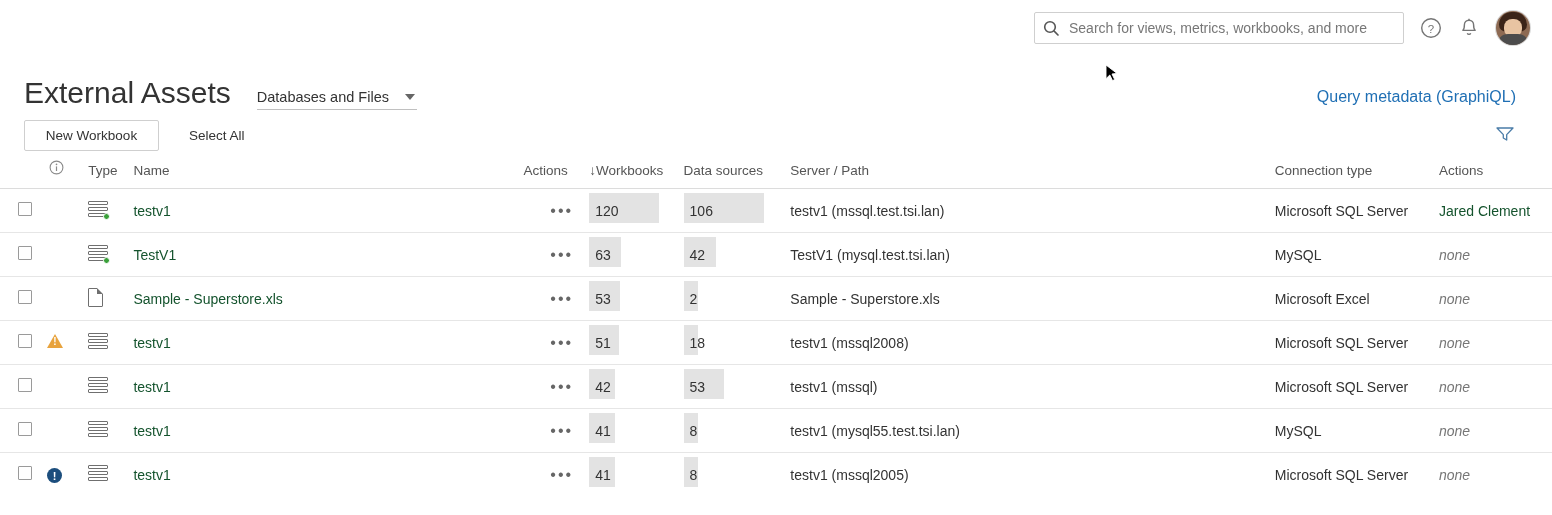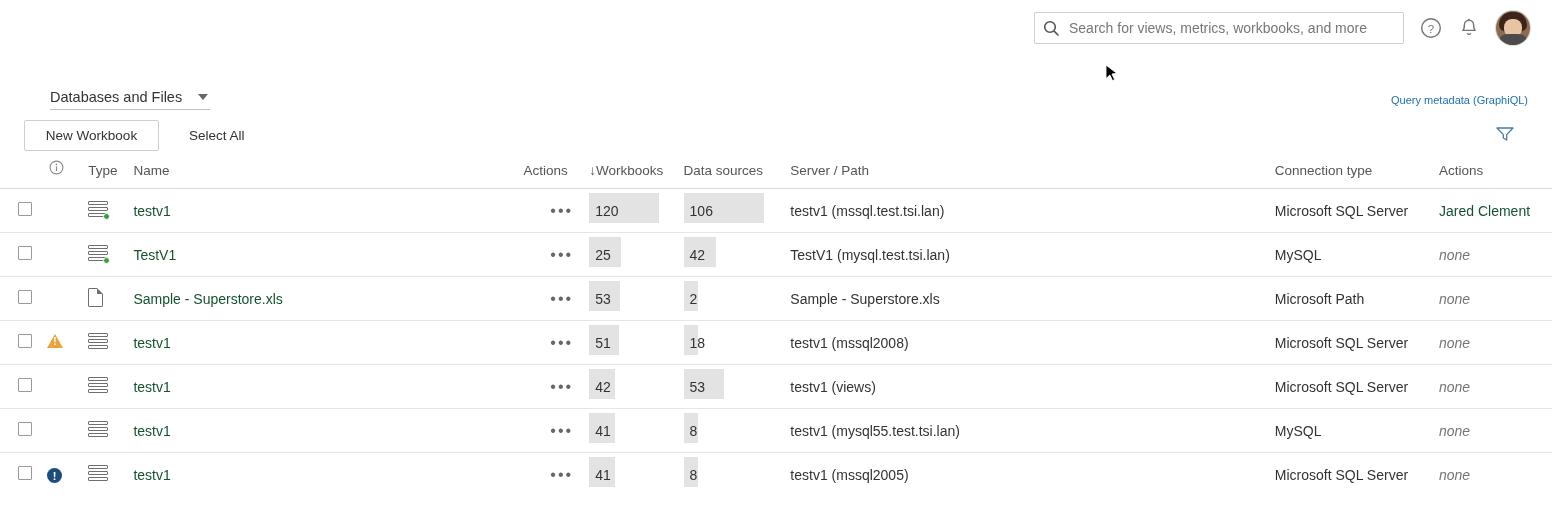--- a/index.html
+++ b/index.html
@@ -96,23 +96,23 @@
   .db-select-label { font-size: 14.5px; color: #333; }
   .caret {
     width: 0; height: 0;
     border-left: 5px solid transparent;
     border-right: 5px solid transparent;
     border-top: 6px solid #666;
     margin-right: 2px;
   }
   .graphiql-link {
     position: absolute;
-    right: 24px;
+    right: 36px;
     bottom: 4px;
-    font-size: 11px;
+    font-size: 16px;
     color: #1f6fb4;
     cursor: pointer;
   }
 
   
   .action-bar {
     display: flex;
     align-items: center;
     padding: 14px 24px 10px 24px;
     position: relative;
@@ -306,20 +306,21 @@
   </div>
 
   <div class="avatar">
     <div class="hair"></div>
     <div class="face"></div>
     <div class="body"></div>
   </div>
 </div>
 
 <div class="page-head">
+  <div class="page-title">External Assets</div>
 
   <div class="db-select">
     <span class="db-select-label">Databases and Files</span>
     <span class="caret"></span>
   </div>
 
   <div class="graphiql-link">Query metadata (GraphiQL)</div>
 </div>
 
 <div class="action-bar">
@@ -369,36 +370,36 @@
         <td class="col-server"><span>testv1 (mssql.test.tsi.lan)</span></td>
         <td class="col-conn"><span>Microsoft SQL Server</span></td>
         <td class="col-contact"><span class="link">Jared Clement</span></td>
       </tr>
       <tr>
         <td class="col-check"><span class="chk"></span></td>
         <td class="col-info"></td>
         <td class="col-type"><span class="icon-db"><i></i><i></i><i></i><span class="dot"></span></span></td>
         <td class="col-name"><span class="link">TestV1</span></td>
         <td class="col-actions" style="text-align:right;padding-right:12px;"><span class="dots">•••</span></td>
-        <td class="col-wb"><span class="barcell"><span class="bar" style="width:32px"></span><span class="bar-val">25</span></span></td>
+        <td class="col-wb"><span class="barcell"><span class="bar" style="width:32px"></span><span class="bar-val">63</span></span></td>
         <td class="col-ds"><span class="barcell"><span class="bar" style="width:32px"></span><span class="bar-val">42</span></span></td>
         <td class="col-server"><span>TestV1 (mysql.test.tsi.lan)</span></td>
         <td class="col-conn"><span>MySQL</span></td>
         <td class="col-contact"><span class="none-txt">none</span></td>
       </tr>
       <tr>
         <td class="col-check"><span class="chk"></span></td>
         <td class="col-info"></td>
         <td class="col-type"><span class="icon-file"></span></td>
         <td class="col-name"><span class="link">Sample - Superstore.xls</span></td>
         <td class="col-actions" style="text-align:right;padding-right:12px;"><span class="dots">•••</span></td>
         <td class="col-wb"><span class="barcell"><span class="bar" style="width:31px"></span><span class="bar-val">53</span></span></td>
         <td class="col-ds"><span class="barcell"><span class="bar" style="width:14px"></span><span class="bar-val">2</span></span></td>
         <td class="col-server"><span>Sample - Superstore.xls</span></td>
-        <td class="col-conn"><span>Microsoft Path</span></td>
+        <td class="col-conn"><span>Microsoft Excel</span></td>
         <td class="col-contact"><span class="none-txt">none</span></td>
       </tr>
       <tr>
         <td class="col-check"><span class="chk"></span></td>
         <td class="col-info"><span class="warn-tri"></span></td>
         <td class="col-type"><span class="icon-db"><i></i><i></i><i></i></span></td>
         <td class="col-name"><span class="link">testv1</span></td>
         <td class="col-actions" style="text-align:right;padding-right:12px;"><span class="dots">•••</span></td>
         <td class="col-wb"><span class="barcell"><span class="bar" style="width:30px"></span><span class="bar-val">51</span></span></td>
         <td class="col-ds"><span class="barcell"><span class="bar" style="width:14px"></span><span class="bar-val">18</span></span></td>
@@ -407,21 +408,21 @@
         <td class="col-contact"><span class="none-txt">none</span></td>
       </tr>
       <tr>
         <td class="col-check"><span class="chk"></span></td>
         <td class="col-info"></td>
         <td class="col-type"><span class="icon-db"><i></i><i></i><i></i></span></td>
         <td class="col-name"><span class="link">testv1</span></td>
         <td class="col-actions" style="text-align:right;padding-right:12px;"><span class="dots">•••</span></td>
         <td class="col-wb"><span class="barcell"><span class="bar" style="width:26px"></span><span class="bar-val">42</span></span></td>
         <td class="col-ds"><span class="barcell"><span class="bar" style="width:40px"></span><span class="bar-val">53</span></span></td>
-        <td class="col-server"><span>testv1 (views)</span></td>
+        <td class="col-server"><span>testv1 (mssql)</span></td>
         <td class="col-conn"><span>Microsoft SQL Server</span></td>
         <td class="col-contact"><span class="none-txt">none</span></td>
       </tr>
       <tr>
         <td class="col-check"><span class="chk"></span></td>
         <td class="col-info"></td>
         <td class="col-type"><span class="icon-db"><i></i><i></i><i></i></span></td>
         <td class="col-name"><span class="link">testv1</span></td>
         <td class="col-actions" style="text-align:right;padding-right:12px;"><span class="dots">•••</span></td>
         <td class="col-wb"><span class="barcell"><span class="bar" style="width:26px"></span><span class="bar-val">41</span></span></td>

